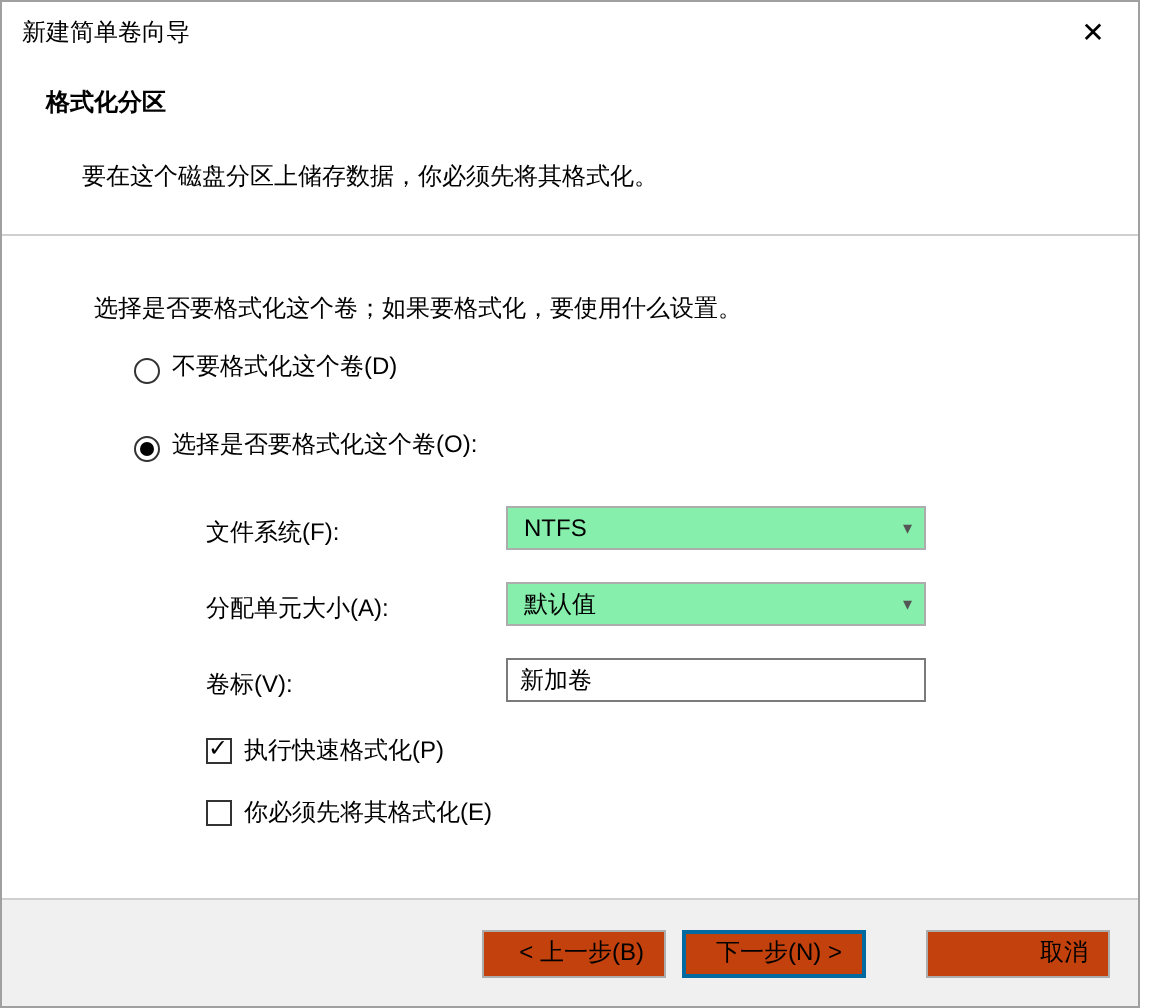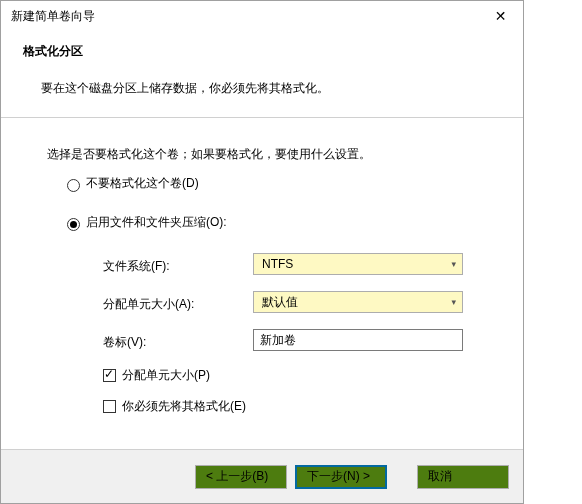--- a/index.html
+++ b/index.html
@@ -6,21 +6,21 @@
     body {
       font-family: "Microsoft YaHei", "Segoe UI", Arial, sans-serif;
       font-size: 12px;
       background: #fff;
       color: #000;
       width: 582px;
       height: 504px;
       overflow: hidden;
     }
     .dialog {
-      width: 524px;
+      width: 570px;
       height: 504px;
       border: 1px solid #a0a0a0;
       background: #fff;
       display: flex;
       flex-direction: column;
     }
     .titlebar {
       height: 30px;
       display: flex;
       align-items: center;
@@ -98,21 +98,21 @@
       margin-bottom: 16px;
     }
     .form-label {
       width: 150px;
       flex-shrink: 0;
     }
     .select {
       width: 210px;
       height: 22px;
       border: 1px solid #adadad;
-      background: #fef9c3;
+      background: #86efac;
       display: flex;
       align-items: center;
       justify-content: space-between;
       padding: 0 6px 0 8px;
       font-size: 12px;
     }
     .chevron {
       font-size: 9px;
       color: #555;
     }
@@ -157,27 +157,27 @@
       display: flex;
       align-items: center;
       justify-content: flex-end;
       padding-right: 14px;
       gap: 8px;
     }
     .btn {
       height: 24px;
       min-width: 92px;
       border: 1px solid #adadad;
-      background: #4d7c0f;
+      background: #c2410c;
       font-size: 12px;
       font-family: inherit;
       padding: 0 10px;
       display: flex;
       align-items: center;
-      justify-content: flex-start;
+      justify-content: flex-end;
       cursor: default;
     }
     .btn.default {
       border: 2px solid #0369a1;
     }
     .gap-btn { width: 14px; }
   </style>
 </head>
 <body>
 
@@ -202,21 +202,21 @@
 
     <div class="radio-group">
 
       <div class="radio-row">
         <span class="radio"></span>
         <span>不要格式化这个卷(D)</span>
       </div>
 
       <div class="radio-row">
         <span class="radio checked"></span>
-        <span>启用文件和文件夹压缩(O):</span>
+        <span>选择是否要格式化这个卷(O):</span>
       </div>
 
       <div class="form-rows">
 
         <div class="form-row">
           <span class="form-label">文件系统(F):</span>
           <div class="select">
             <span>NTFS</span>
             <span class="chevron">▾</span>
           </div>
@@ -233,21 +233,21 @@
         <div class="form-row">
           <span class="form-label">卷标(V):</span>
           <input class="textbox" type="text" value="新加卷" style="">
         </div>
 
       </div>
 
       <div class="check-rows">
         <div class="check-row">
           <span class="checkbox checked"></span>
-          <span>分配单元大小(P)</span>
+          <span>执行快速格式化(P)</span>
         </div>
         <div class="check-row">
           <span class="checkbox"></span>
           <span>你必须先将其格式化(E)</span>
         </div>
       </div>
 
     </div>
   </div>
 

